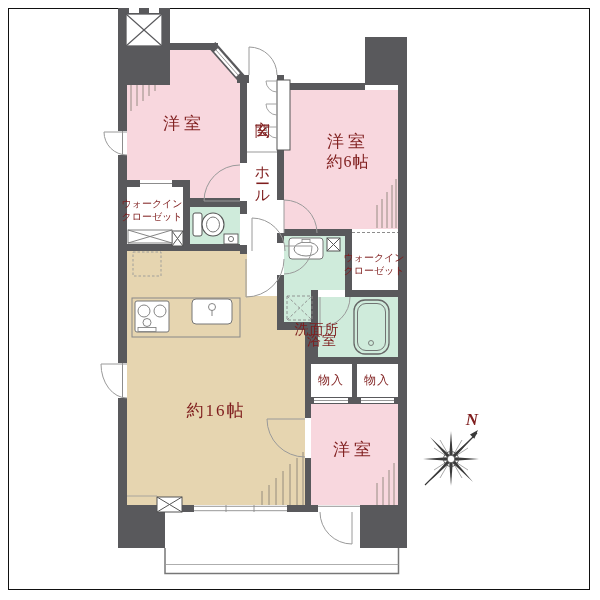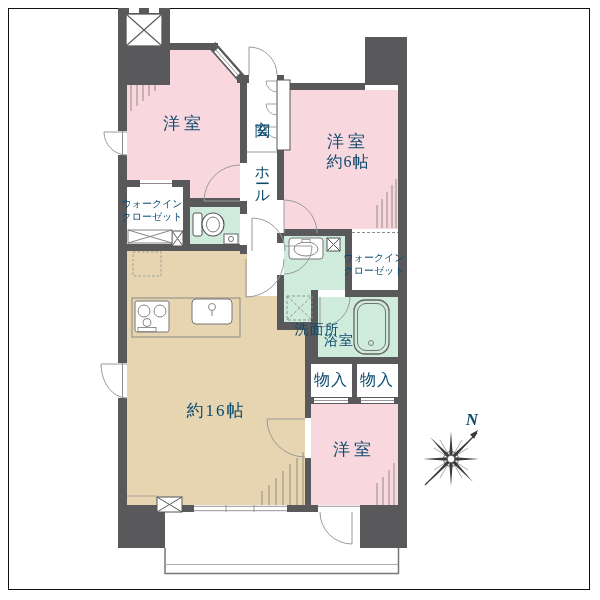--- a/index.html
+++ b/index.html
@@ -1,26 +1,26 @@
 <!DOCTYPE html>
 <html><head>
 <meta charset="utf-8">
 <style>
   html,body{margin:0;padding:0;background:#fff;}
   .canvas{position:relative;width:600px;height:600px;background:#fff;overflow:hidden;
-          font-family:"Liberation Serif","DejaVu Serif",serif;color:#0c4a6e;}
+          font-family:"Liberation Serif","DejaVu Serif",serif;color:#7f1d1d;}
   .frame{position:absolute;left:8px;top:8px;width:582px;height:582px;border:1.5px solid #111;box-sizing:border-box;}
   svg{position:absolute;left:0;top:0;}
   .lbl{position:absolute;transform:translate(-50%,-50%);white-space:nowrap;text-align:center;line-height:1.25;}
   .vlbl{writing-mode:vertical-rl;text-orientation:upright;letter-spacing:3px;}
   .fs17{font-size:17px;letter-spacing:4px;}
   .fs16{font-size:16px;letter-spacing:1px;}
   .fs15{font-size:15px;}
   .fs14{font-size:14px;letter-spacing:1px;}
-  .fs13{font-size:16px;letter-spacing:1px;}
+  .fs13{font-size:12px;letter-spacing:1px;}
   .fs10{font-size:10px;letter-spacing:0;}
   .ldk1{font-size:20px;letter-spacing:5px;}
   .ldk2{font-size:17px;letter-spacing:2px;margin-top:8px;}
   .north{font-size:17px;font-style:italic;font-weight:bold;letter-spacing:0;}
   .bal{font-size:16px;letter-spacing:4px;}
 </style>
 </head>
 <body>
 
 <div class="canvas">
@@ -258,21 +258,21 @@
     <div>クローゼット</div>
   </div>
 
   <div class="lbl fs14" style="left:317px;top:282px;margin-top:48px;">洗面所</div>
 
   <div class="lbl fs10" style="left:374px;top:264px;">
     <div>ウォークイン</div>
     <div>クローゼット</div>
   </div>
 
-  <div class="lbl fs14" style="left:339px;top:341px;">浴室</div>
+  <div class="lbl fs14" style="left:322px;top:341px;">浴室</div>
 
   <div class="lbl fs13" style="left:331px;top:380px;">物入</div>
   <div class="lbl fs13" style="left:377px;top:380px;">物入</div>
 
   <div class="lbl" style="left:216px;top:407px;">
     <div class="ldk2">約16帖</div>
   </div>
 
   <div class="lbl fs17" style="left:354px;top:450px;">洋室</div>
 

